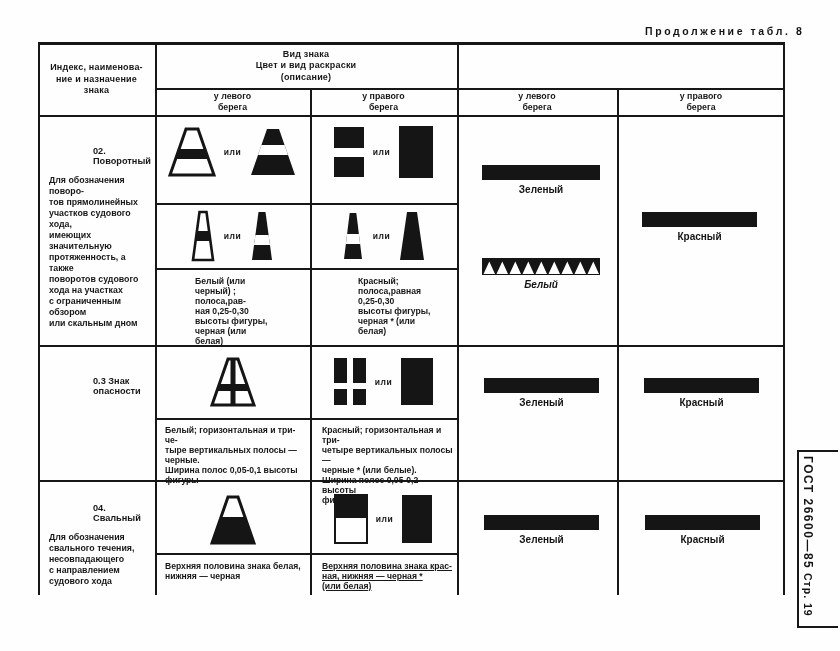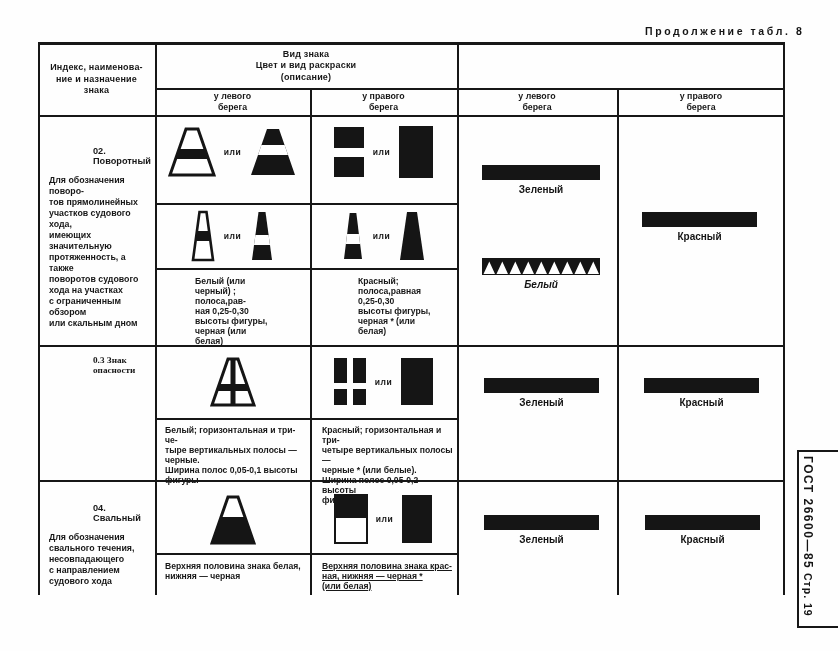--- a/index.html
+++ b/index.html
@@ -145,21 +145,21 @@
         <path fill="#fff" d="M1.5 16 L7.3 3.5 L13 16 Z M14.5 16 L20.3 3.5 L26 16 Z M27.5 16 L33.3 3.5 L39 16 Z M40.5 16 L46.3 3.5 L52 16 Z M53.5 16 L59.3 3.5 L65 16 Z M66.5 16 L72.3 3.5 L78 16 Z M79.5 16 L85.3 3.5 L91 16 Z M92.5 16 L98.3 3.5 L104 16 Z M105.5 16 L111.3 3.5 L117 16 Z"></path>
       </svg>
       <div class="light-label" style="left:23px;top:162px;width:118px;font-style:italic;">Белый</div>
     </div>
 
     <div class="abs" style="left:581px;top:75px;width:164px;height:226px;">
       <div class="bar" style="left:23px;top:95px;width:115px;"></div>
       <div class="light-label" style="left:23px;top:114px;width:115px;">Красный</div>
     </div>
 
-    <div class="cell" style="left:2px;top:305px;width:113px;height:131px;padding:8px 3px 0 9px;box-sizing:border-box;font-family:Liberation Serif, serif;">
+    <div class="cell" style="left:2px;top:305px;width:113px;height:131px;padding:29px 3px 0 9px;box-sizing:border-box;">
       <div class="idx-title">0.3 Знак опасности</div>
     </div>
 
     <div class="shapes" style="left:119px;top:305px;width:151px;height:69px;">
       <svg width="46" height="50" viewBox="0 0 46 50">
         <polygon points="18,2 28,2 44,48 2,48" fill="#fff" stroke="#151515" stroke-width="3"></polygon>
         <rect x="20.5" y="2" width="5" height="46" fill="#151515"></rect>
         <polygon points="9.3,27 36.7,27 39.1,34 6.9,34" fill="#151515"></polygon>
       </svg>
     </div>

